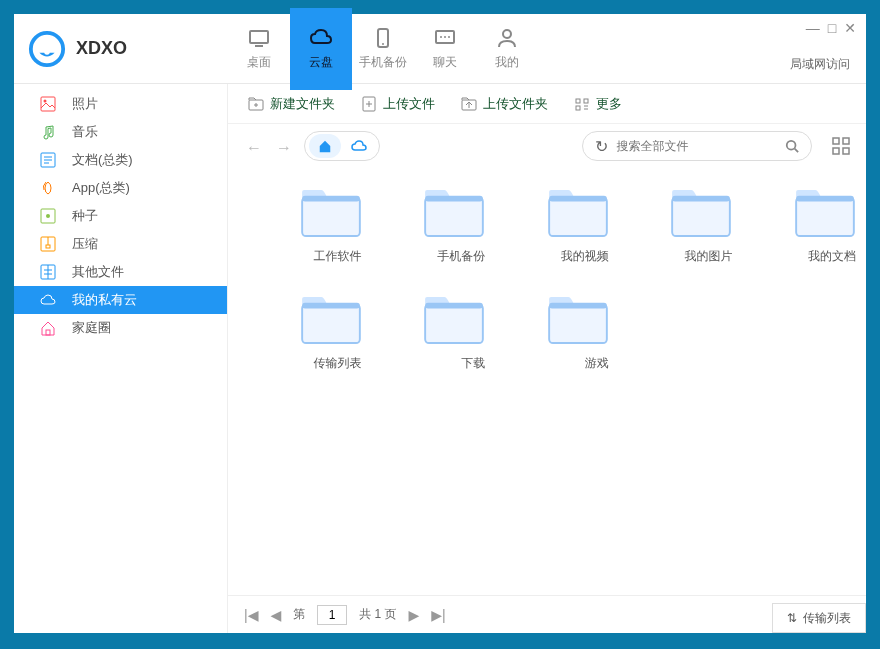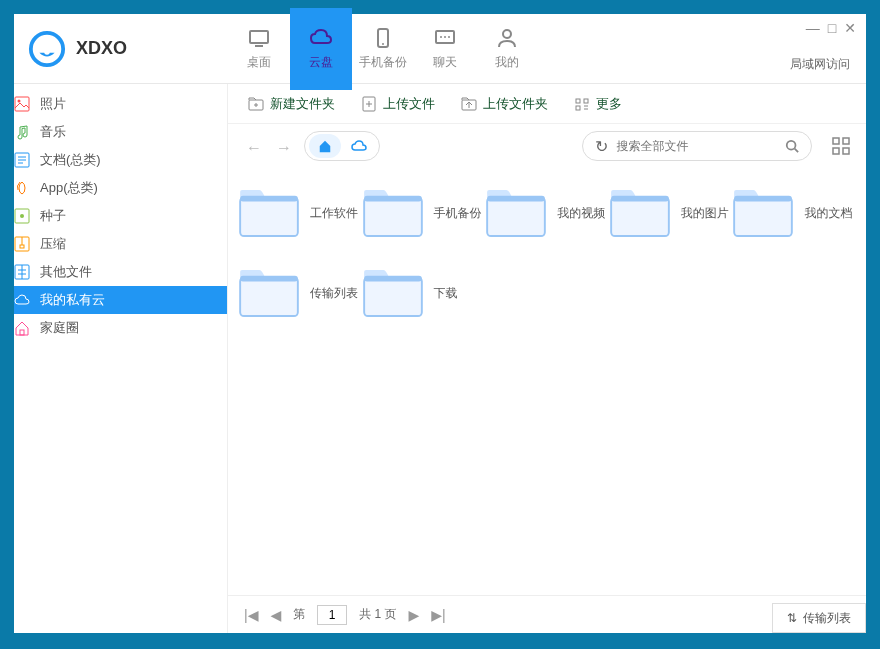--- a/index.html
+++ b/index.html
@@ -4,46 +4,46 @@
 <style>
 *{box-sizing:border-box;margin:0;padding:0;font-family:"Microsoft YaHei",Arial,sans-serif}
 body{background:#0a7aa8;width:880px;height:649px;overflow:hidden;position:relative}
 .window{position:absolute;left:14px;top:14px;width:852px;height:619px;background:#fff;display:flex;flex-direction:column}
 .titlebar{height:70px;display:flex;align-items:center;border-bottom:1px solid #e8e8e8;padding:0 14px;position:relative}
 .logo-wrap{display:flex;align-items:center;gap:10px;width:200px}
 .logo-icon{width:38px;height:38px}
 .app-name{font-size:18px;color:#333;font-weight:700}
 .top-tabs{display:flex;gap:0}
 .top-tab{width:62px;height:82px;display:flex;flex-direction:column;align-items:center;justify-content:center;gap:4px;cursor:pointer;color:#888}
-.top-tab.active{background:#2196f3;color:#4c1d95}
+.top-tab.active{background:#2196f3;color:#0f172a}
 .top-tab .tt-label{font-size:12px}
 .win-controls{position:absolute;right:10px;top:6px;display:flex;gap:8px;color:#888}
 .win-controls span{cursor:pointer;font-size:14px}
 .lan-link{position:absolute;right:16px;bottom:10px;font-size:12px;color:#666;cursor:pointer}
 .body{flex:1;display:flex;min-height:0}
 .sidebar{width:214px;border-right:1px solid #eee;padding-top:6px}
-.sb-item{height:28px;display:flex;align-items:center;gap:10px;font-size:13px;color:#555;cursor:pointer}
+.sb-item{height:28px;display:flex;align-items:center;gap:16px;padding-left:26px;font-size:13px;color:#555;cursor:pointer}
 .sb-item.active{background:#2196f3;color:#fff}
 .sb-item .sb-icon{width:16px;height:16px;display:flex;align-items:center;justify-content:center}
 .main{flex:1;display:flex;flex-direction:column;min-width:0}
 .toolbar{height:40px;display:flex;align-items:center;gap:26px;padding-left:20px;border-bottom:1px solid #f0f0f0;color:#14532d;font-size:13px}
 .tb-btn{display:flex;align-items:center;gap:6px;cursor:pointer}
 .navrow{height:44px;display:flex;align-items:center;padding:0 16px;gap:10px}
 .nav-arrow{color:#bbb;cursor:pointer;font-size:16px;width:20px;text-align:center}
 .crumb{display:flex;align-items:center;border:1px solid #dcdcdc;border-radius:16px;height:30px;padding:0 4px;gap:2px}
 .crumb-seg{width:32px;height:24px;display:flex;align-items:center;justify-content:center;border-radius:12px;cursor:pointer;color:#2196f3}
 .crumb-seg.sel{background:#e9f4ff}
 .search-wrap{display:flex;align-items:center;border:1px solid #dcdcdc;border-radius:16px;height:30px;padding:0 12px;gap:8px;margin-left:auto;width:230px}
 .search-wrap .refresh{color:#666;cursor:pointer}
 .search-wrap input{border:none;outline:none;flex:1;font-size:12px;color:#15803d;background:transparent}
 .search-wrap .mag{color:#888;cursor:pointer}
 .grid-toggle{margin-left:10px;color:#888;cursor:pointer}
 .folders{flex:1;padding:20px 10px;overflow:auto}
 .folder-grid{display:grid;grid-template-columns:repeat(5,1fr);gap:30px 0}
-.folder{display:flex;flex-direction:row;align-items:center;gap:10px;cursor:pointer}
+.folder{display:flex;flex-direction:column;align-items:flex-end;gap:10px;cursor:pointer}
 .folder-icon{width:62px;height:50px}
 .folder-label{font-size:12px;color:#555}
 .pager{height:38px;border-top:1px solid #eee;display:flex;align-items:center;padding:0 16px;font-size:12px;color:#666;gap:12px}
 .pager .pg-btn{cursor:pointer;color:#999;font-size:14px}
 .pager input{width:30px;height:20px;text-align:center;border:1px solid #ccc;font-size:12px}
 .pager-info{margin-left:auto}
 .transfer-btn{position:absolute;right:0;bottom:0;height:30px;padding:0 14px;background:#fff;border:1px solid #ddd;display:flex;align-items:center;gap:6px;font-size:12px;color:#555;cursor:pointer}
 svg{display:block}
 </style>
 </head>
@@ -358,20 +358,30 @@
             <div class="folder">
               <span>
                 <svg class="folder-icon" viewBox="0 0 64 52">
                   <path d="M2 10 L2 4 Q2 2 4 2 L22 2 Q24 2 26 6 L28 10" fill="#cfe5ff"></path>
                   <rect x="2" y="10" width="60" height="40" rx="4" fill="#eef5ff" stroke="#9ac6f5" stroke-width="2"></rect>
                   <rect x="2" y="8" width="60" height="6" rx="3" fill="#9ac6f5"></rect>
                 </svg>
               </span>
               <span class="folder-label">下载</span>
             </div>
+            <div class="folder">
+              <span>
+                <svg class="folder-icon" viewBox="0 0 64 52">
+                  <path d="M2 10 L2 4 Q2 2 4 2 L22 2 Q24 2 26 6 L28 10" fill="#cfe5ff"></path>
+                  <rect x="2" y="10" width="60" height="40" rx="4" fill="#eef5ff" stroke="#9ac6f5" stroke-width="2"></rect>
+                  <rect x="2" y="8" width="60" height="6" rx="3" fill="#9ac6f5"></rect>
+                </svg>
+              </span>
+              <span class="folder-label">游戏</span>
+            </div>
           </div>
       </div>
 
       <div class="pager">
         <span class="pg-btn">|◀</span>
         <span class="pg-btn">◀</span>
         <span>第</span>
         <input type="text" value="1" style="">
         <span>共 1 页</span>
         <span class="pg-btn">▶</span>

